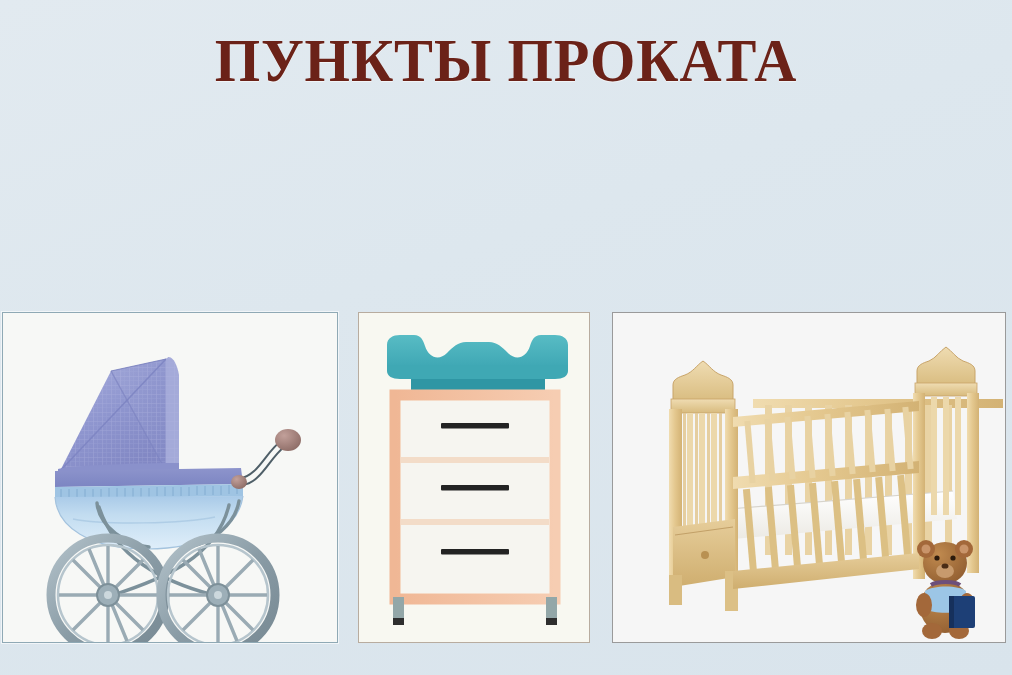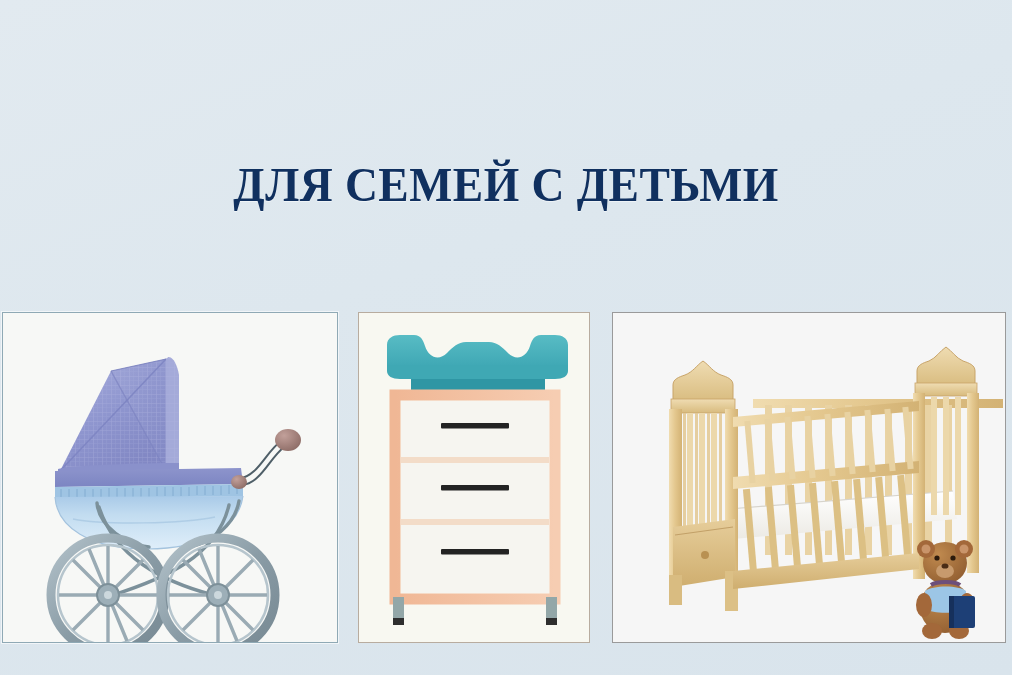--- a/index.html
+++ b/index.html
@@ -56,24 +56,24 @@
   }
   .panel-inner { position:absolute; inset:0; }
 
   svg { display:block; }
 </style>
 </head>
 <body>
 
 <div class="poster">
 
-
-  <div class="subtitle-wrap">
-    <div class="subtitle">ДЛЯ СЕМЕЙ С ДЕТЬМИ</div>
+  <div class="title-wrap">
+    <div class="title">ПУНКТЫ ПРОКАТА</div>
   </div>
+
 
   <div class="panel panel-1">
     <div class="panel-inner">
       <svg viewBox="0 0 336 331" width="336" height="331">
         <defs>
           <linearGradient id="canopyG" x1="0" y1="0" x2="0.6" y2="1">
             <stop offset="0%" stop-color="#a9afdd"></stop>
             <stop offset="55%" stop-color="#8f96cf"></stop>
             <stop offset="100%" stop-color="#8288c4"></stop>
           </linearGradient>

